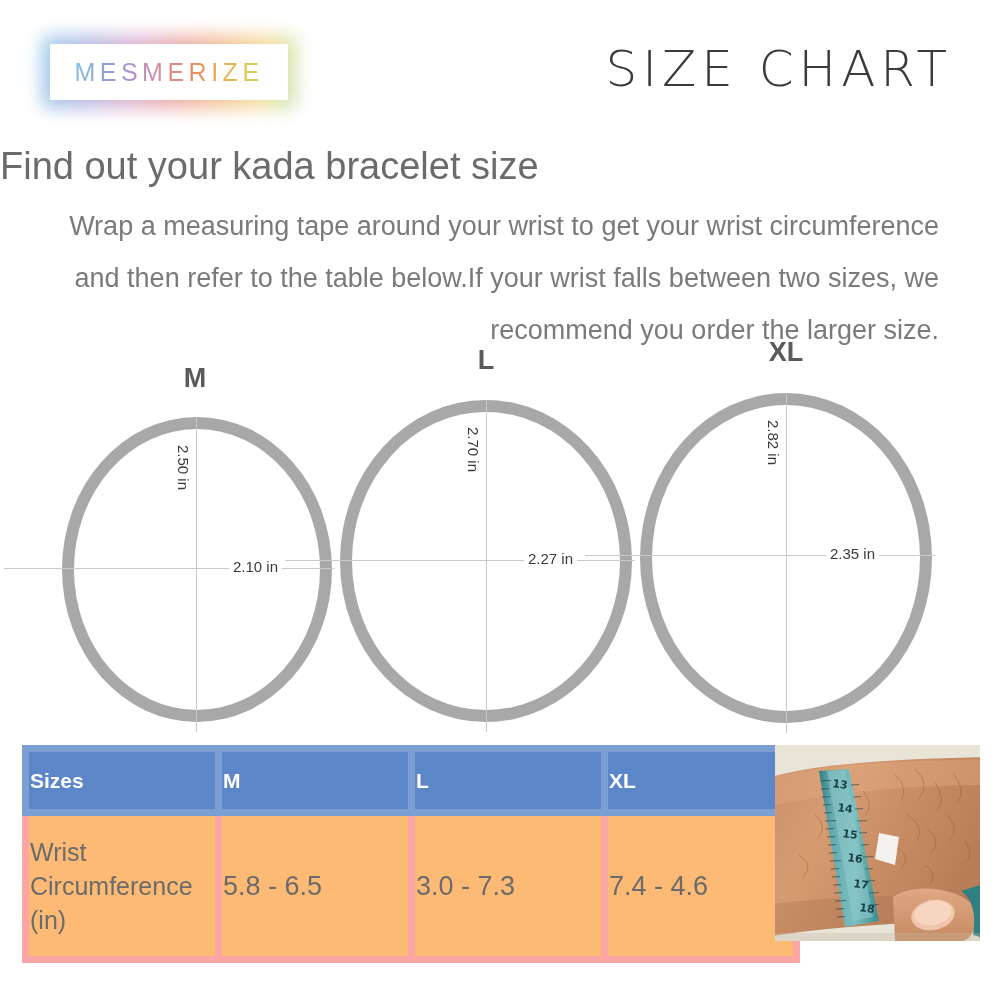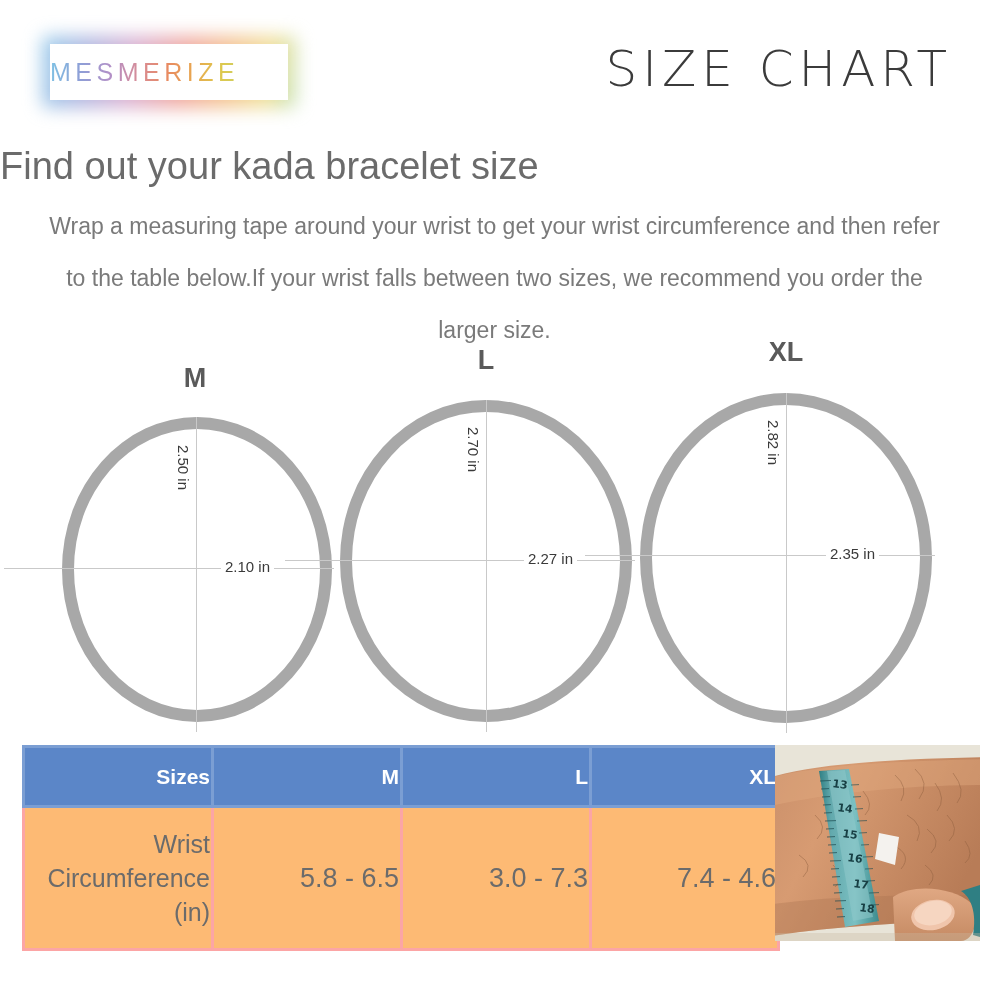--- a/index.html
+++ b/index.html
@@ -41,21 +41,21 @@
         rgba(170,215,160,.75) 100%);
     filter: blur(9px);
     border-radius: 6px;
   }
   .logo-box {
     position: absolute;
     inset: 0;
     background: #ffffff;
     display: flex;
     align-items: center;
-    justify-content: flex-start;
+    justify-content: center;
   }
   .logo-text {
     font-size: 25px;
     letter-spacing: 4.5px;
     font-weight: 400;
     background: linear-gradient(95deg,
         #7fc2e4 0%,
         #8f9ed6 17%,
         #b48fc6 33%,
         #d98c93 48%,
@@ -86,27 +86,27 @@
     position: absolute;
     left: 0;
     right: 0;
     top: 145px;
     font-size: 38px;
     font-weight: 400;
     color: #6b6b6b;
   }
   .paragraph {
     position: absolute;
-    left: 42px;
+    left: 34px;
     width: 905px;
     top: 200px;
-    font-size: 23px;
+    font-size: 27px;
     line-height: 52px;
     color: #7a7a7a;
-    text-align: center;
+    text-align: right;
   }
 
   
   .diagram {
     position: absolute;
     left: 0;
     top: 355px;
     width: 1000px;
     height: 390px;
   }
@@ -155,22 +155,22 @@
   
   .size-table {
     position: absolute;
     left: 22px;
     top: 745px;
     width: 735px;
     border-collapse: collapse;
     table-layout: fixed;
   }
   .size-table th, .size-table td {
-    border: 3px solid #fca5a5;
-    text-align: right;
+    border: 7px solid #fca5a5;
+    text-align: left;
     vertical-align: middle;
   }
   .size-table thead th {
     background: #5b86c8;
     color: #ffffff;
     font-size: 21px;
     font-weight: 700;
     height: 55px;
     border-color: #7b9ed3;
   }
@@ -213,21 +213,21 @@
 <div class="paragraph">Wrap a measuring tape around your wrist to get your wrist circumference and then refer to the table below.If your wrist falls between two sizes, we recommend you order the larger size.</div>
 
 <div class="diagram">
 
   <div class="oval-group" style="left:62px; top:0px; width:270px; height:390px;">
     <div class="oval-label" style="left:88px; top:8px; width:90px;">M</div>
     <div class="oval-ring" style="left:0px; top:62px; width:270px; height:305px;"></div>
     <div class="axis-v" style="left:134px; top:62px; height:315px;"></div>
     <div class="axis-h" style="left:-58px; top:213px; width:330px;"></div>
     <div class="dim-v" style="left:130px; top:88px;">2.50 in</div>
-    <div class="dim-h" style="left:159px; top:203px;">2.10 in</div>
+    <div class="dim-h" style="left:167px; top:203px;">2.10 in</div>
   </div>
 
   <div class="oval-group" style="left:340px; top:0px; width:292px; height:390px;">
     <div class="oval-label" style="left:101px; top:-10px; width:90px;">L</div>
     <div class="oval-ring" style="left:0px; top:45px; width:292px; height:322px;"></div>
     <div class="axis-v" style="left:146px; top:45px; height:332px;"></div>
     <div class="axis-h" style="left:-55px; top:205px; width:350px;"></div>
     <div class="dim-v" style="left:142px; top:70px;">2.70 in</div>
     <div class="dim-h" style="left:184px; top:195px;">2.27 in</div>
   </div>

